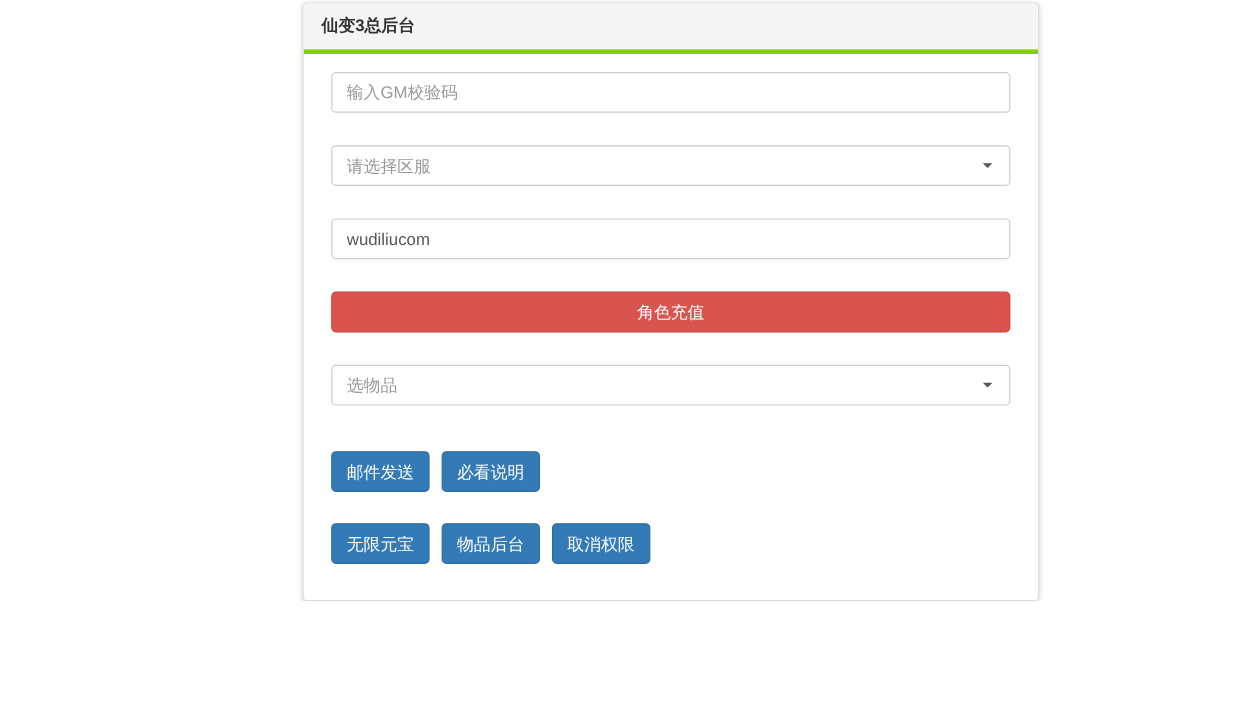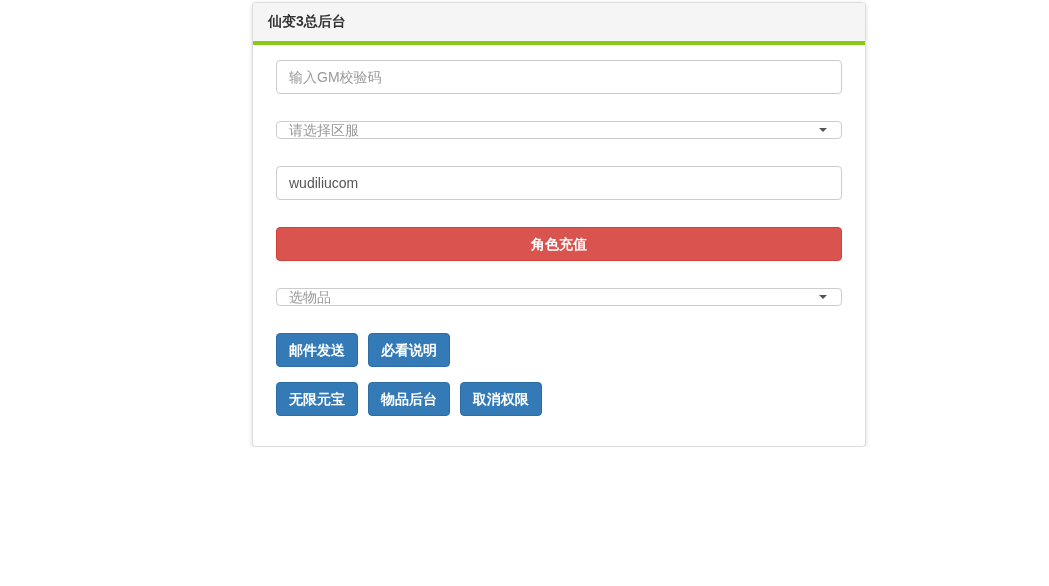--- a/index.html
+++ b/index.html
@@ -48,21 +48,21 @@
       background-color: #fff;
       border: 1px solid #ccc;
       border-radius: 4px;
     }
     .form-control::placeholder {
       color: #999;
     }
     .select-wrapper {
       position: relative;
       width: 100%;
-      height: 18px;
+      height: 34px;
       background: #fff;
       border: 1px solid #ccc;
       border-radius: 4px;
       padding: 6px 12px;
       color: #999;
       font-size: 14px;
       line-height: 20px;
       cursor: pointer;
       display: flex;
       align-items: center;
@@ -73,37 +73,38 @@
       height: 0;
       border-left: 4px solid transparent;
       border-right: 4px solid transparent;
       border-top: 4px solid #555;
       margin-right: 2px;
     }
     .btn {
       display: inline-block;
       padding: 6px 12px;
       font-size: 14px;
-      font-weight: 700;
+      font-weight: 400;
       line-height: 1.42857143;
       text-align: center;
       white-space: nowrap;
       vertical-align: middle;
       cursor: pointer;
       border: 1px solid transparent;
       border-radius: 4px;
       color: #fff;
     }
     .btn-danger {
       background-color: #d9534f;
       border-color: #d43f3a;
     }
     .btn-primary {
       background-color: #337ab7;
       border-color: #2e6da4;
+      margin-top: 11px;
     }
     .btn-block {
       display: block;
       width: 100%;
     }
     .btn-group-inline .btn {
       margin-right: 6px;
     }
     .btn-group-inline {
       margin-bottom: 15px;

